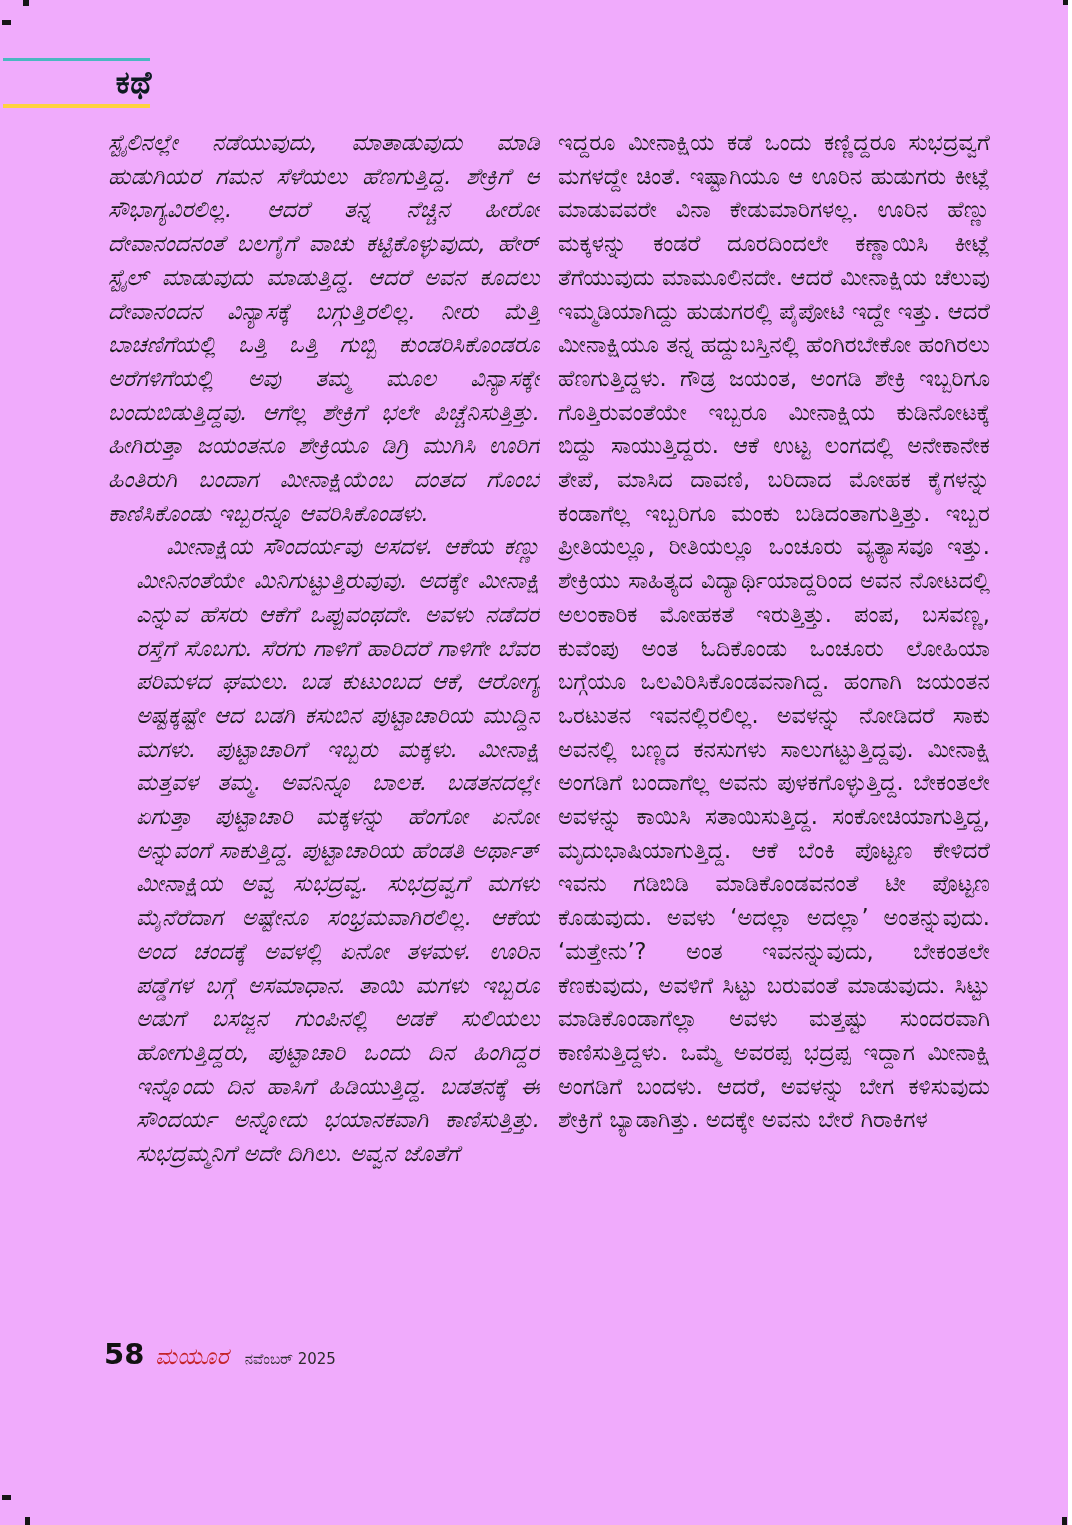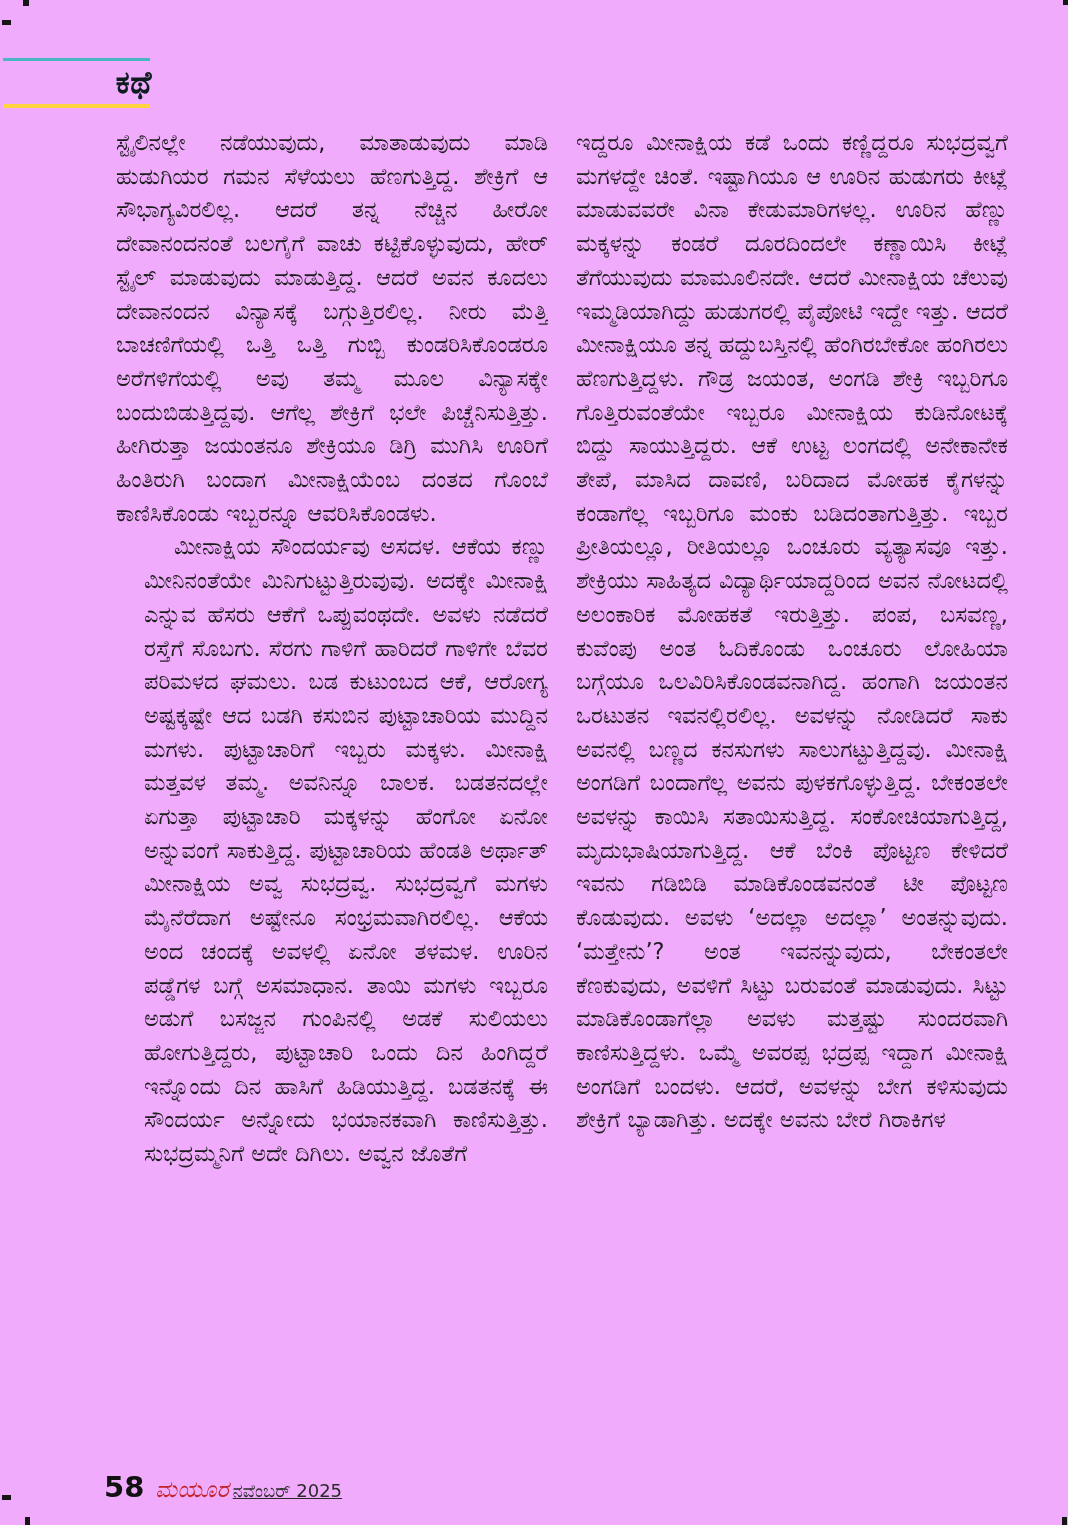--- a/index.html
+++ b/index.html
@@ -60,56 +60,55 @@
     position: absolute;
     top: 126px;
     width: 432px;
     height: 1256px;
     overflow: hidden;
     font-size: 22.5px;
     line-height: 33.7px;
     color: #1c1c1c;
     text-align: justify;
   }
-  .col.left  { left: 116px; }
-  .col.right { left: 576px; }
+  .col.left  { left: 108px; font-style: italic; }
+  .col.right { left: 558px; }
   .para {
     margin: 0;
     text-align: justify;
   }
   .para.indent { text-indent: 30px; margin-left: 28px; }
 
   
   .page-footer {
     position: absolute;
     left: 104px;
-    top: 1470px;
+    top: 1337px;
     height: 36px;
     display: flex;
     align-items: baseline;
     white-space: nowrap;
     justify-content: flex-end;
   }
   .page-number {
     font-size: 29px;
     font-weight: bold;
     color: #121212;
   }
   .magazine-logo {
     margin-left: 11px;
     font-size: 23px;
     font-weight: normal;
     font-style: italic;
     color: #c4232a;
   }
   .issue-date {
-    margin-left: 4px;
-    font-size: 18px;
+    margin-left: 16px;
+    font-size: 15px;
     color: #2b2b2b;
-    text-decoration: underline;
   }
 </style>
 </head>
 <body>
 
 <div class="page">
 
   <div class="mark tick-top-left"></div>
   <div class="mark dash-top-left"></div>
   <div class="mark tick-top-right"></div>

